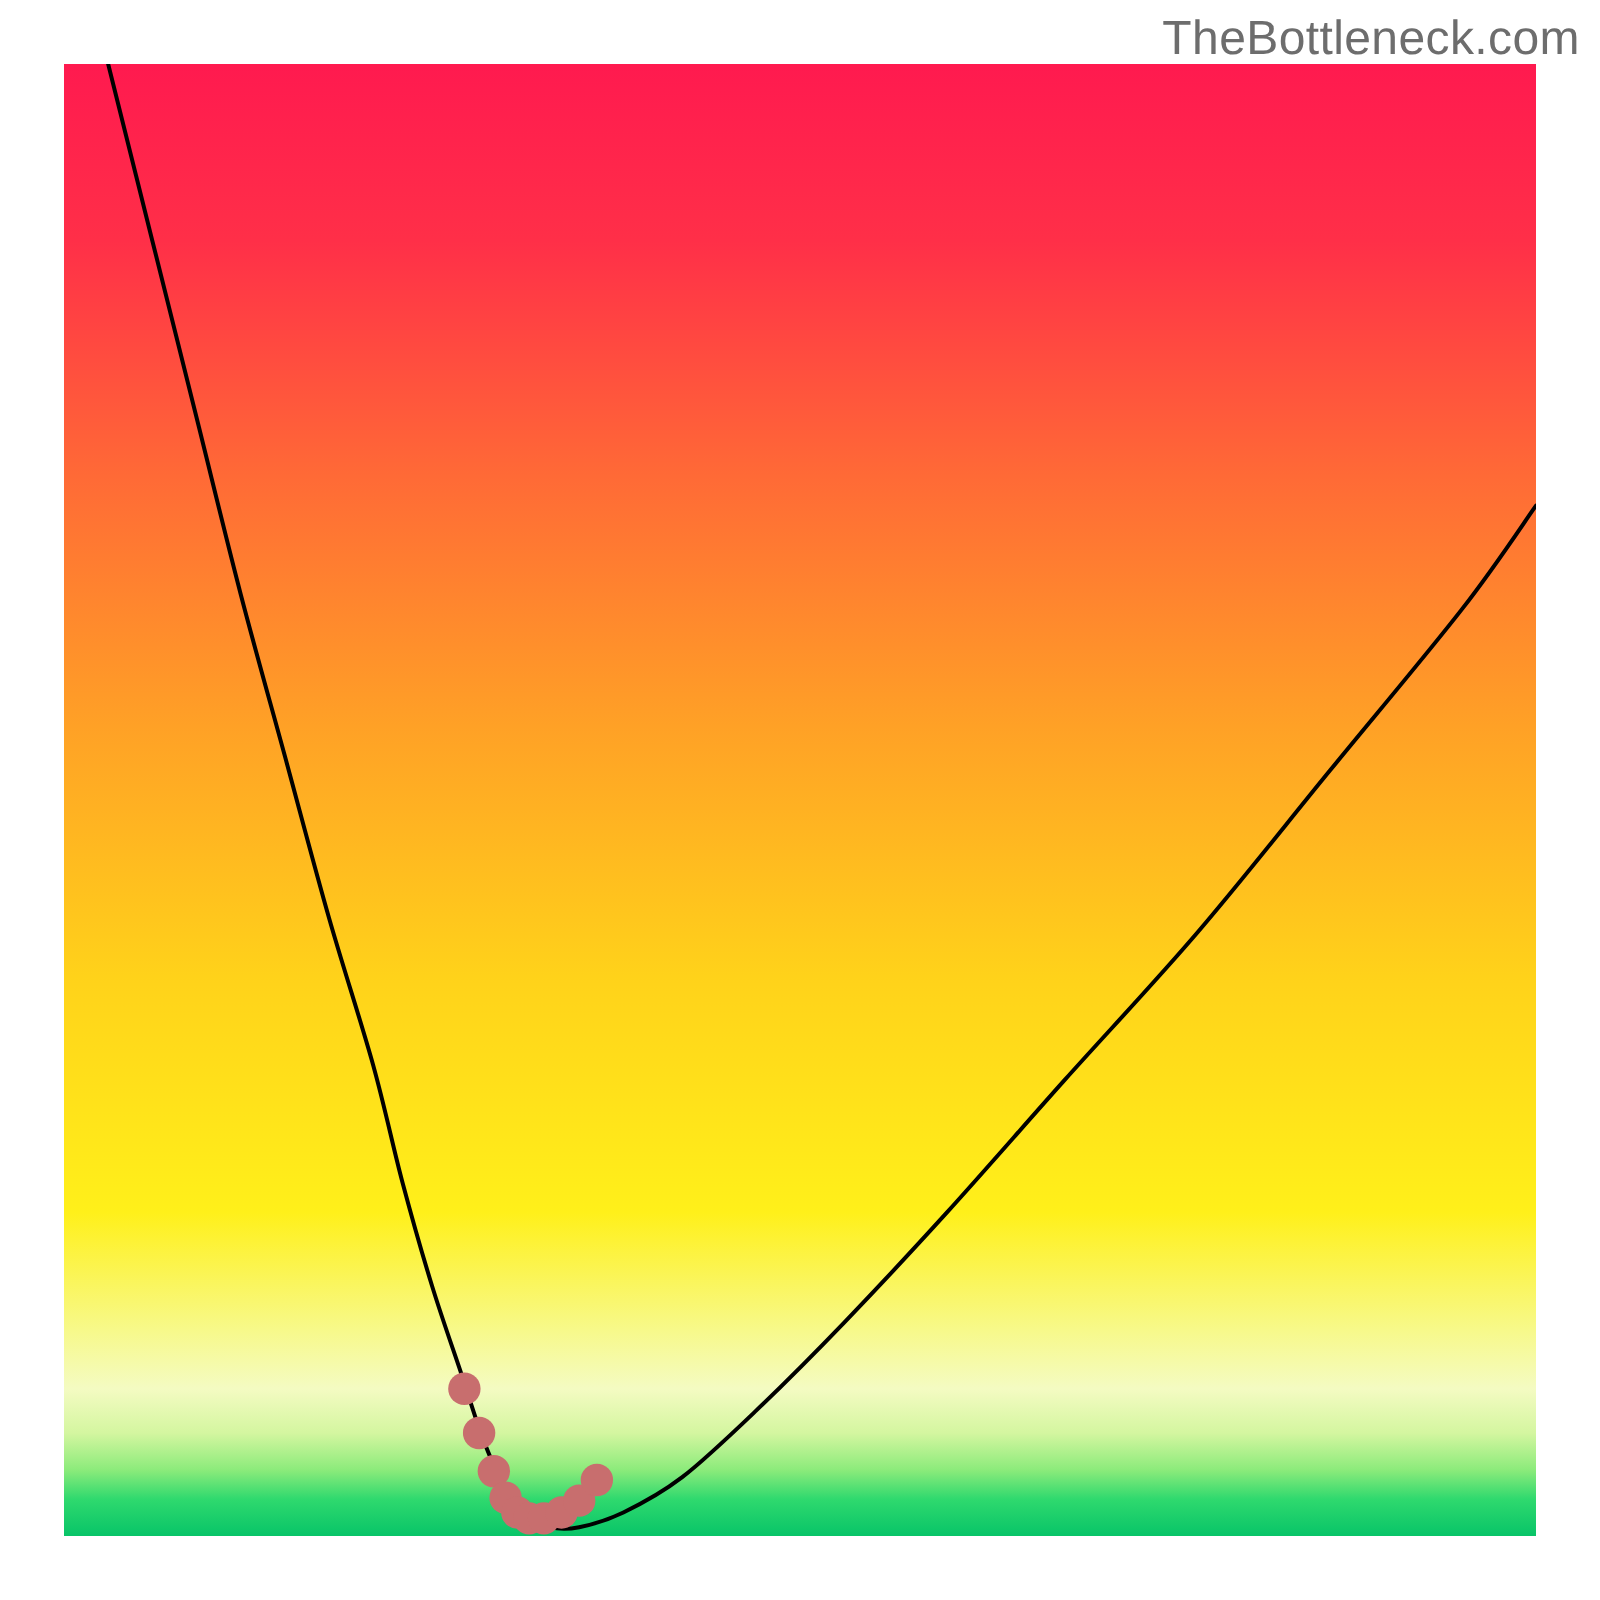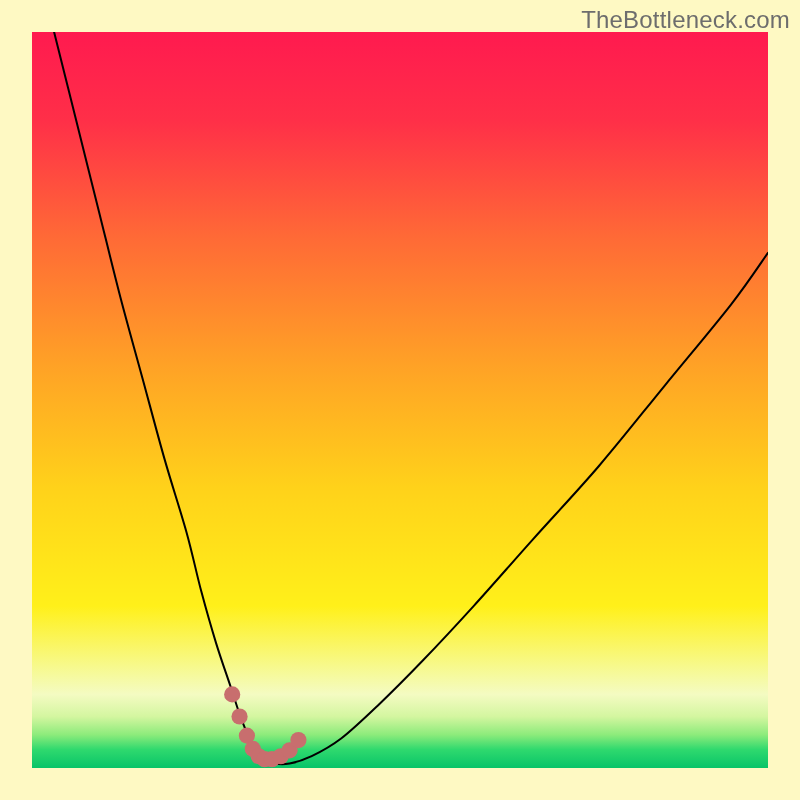--- a/index.html
+++ b/index.html
@@ -8,21 +8,21 @@
     width: 800px;
     height: 800px;
     background: #000;
     overflow: hidden;
     font-family: Arial, Helvetica, sans-serif;
   }
   .stage {
     position: relative;
     width: 800px;
     height: 800px;
-    background: #fef9c3;
+    background: #ffffff;
   }
   .plot {
     position: absolute;
     left: 32px;
     top: 32px;
     width: 736px;
     height: 736px;
     overflow: hidden;
   }
   .gradient {

